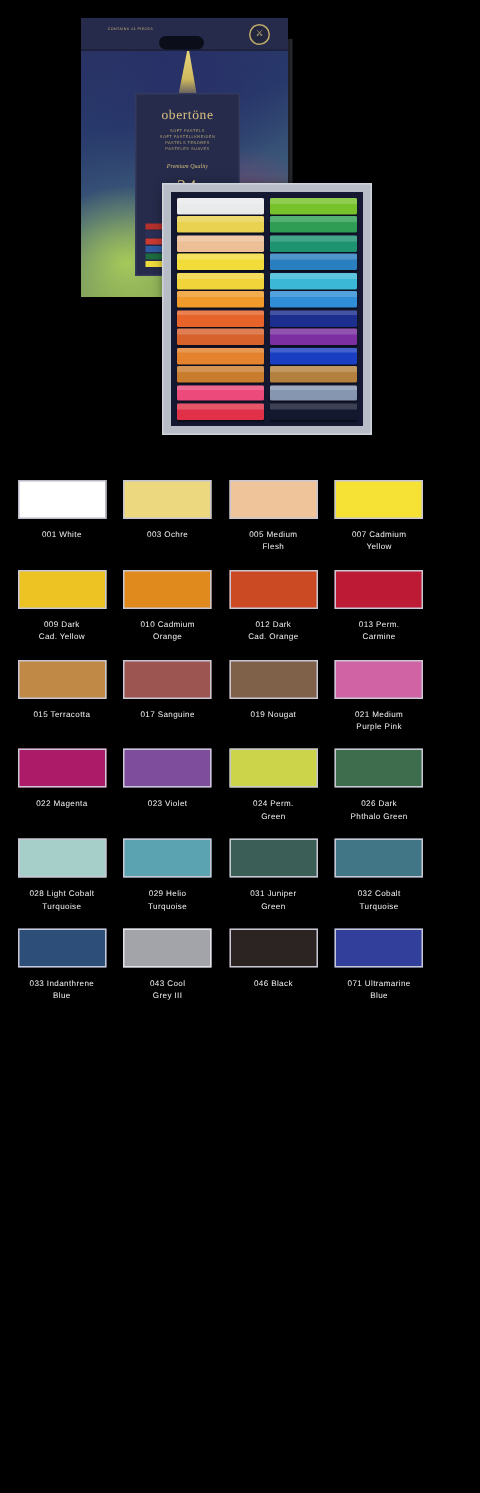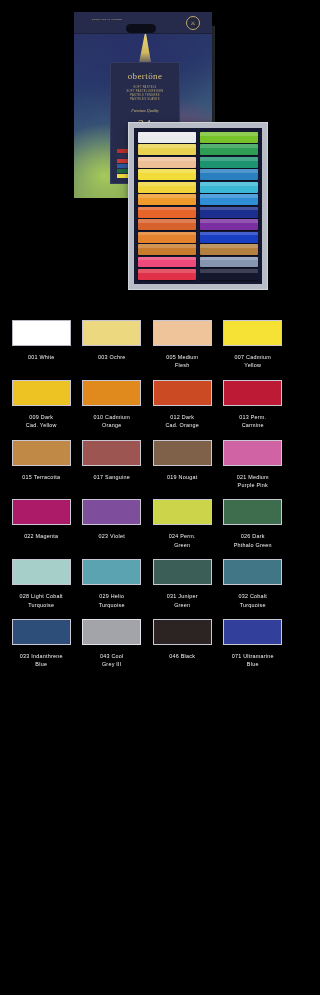--- a/index.html
+++ b/index.html
@@ -8,21 +8,20 @@
     height: 995px;
     background: #000000;
     font-family: "Liberation Sans", sans-serif;
     overflow: hidden;
   }
   #page {
     position: relative;
     width: 294px;
     height: 862px;
     background: #000000;
-    padding-left: 20px;
   }
 
   
   #hero {
     position: relative;
     width: 294px;
     height: 312px;
     background: #000000;
     overflow: hidden;
   }

